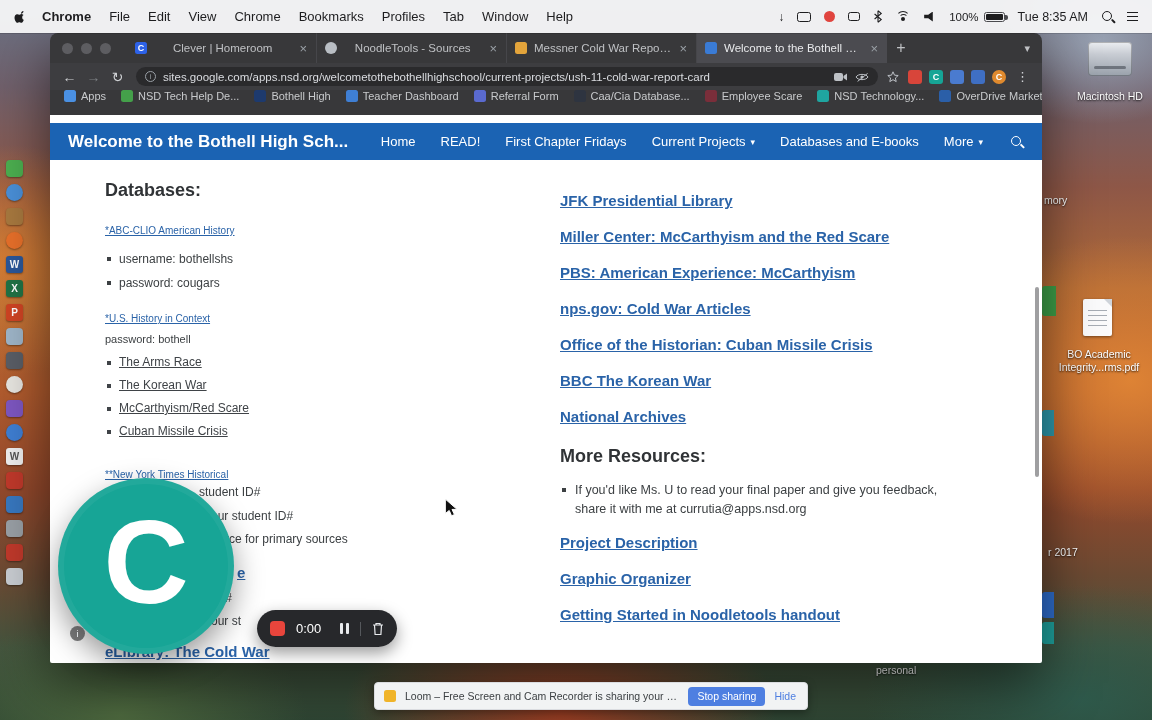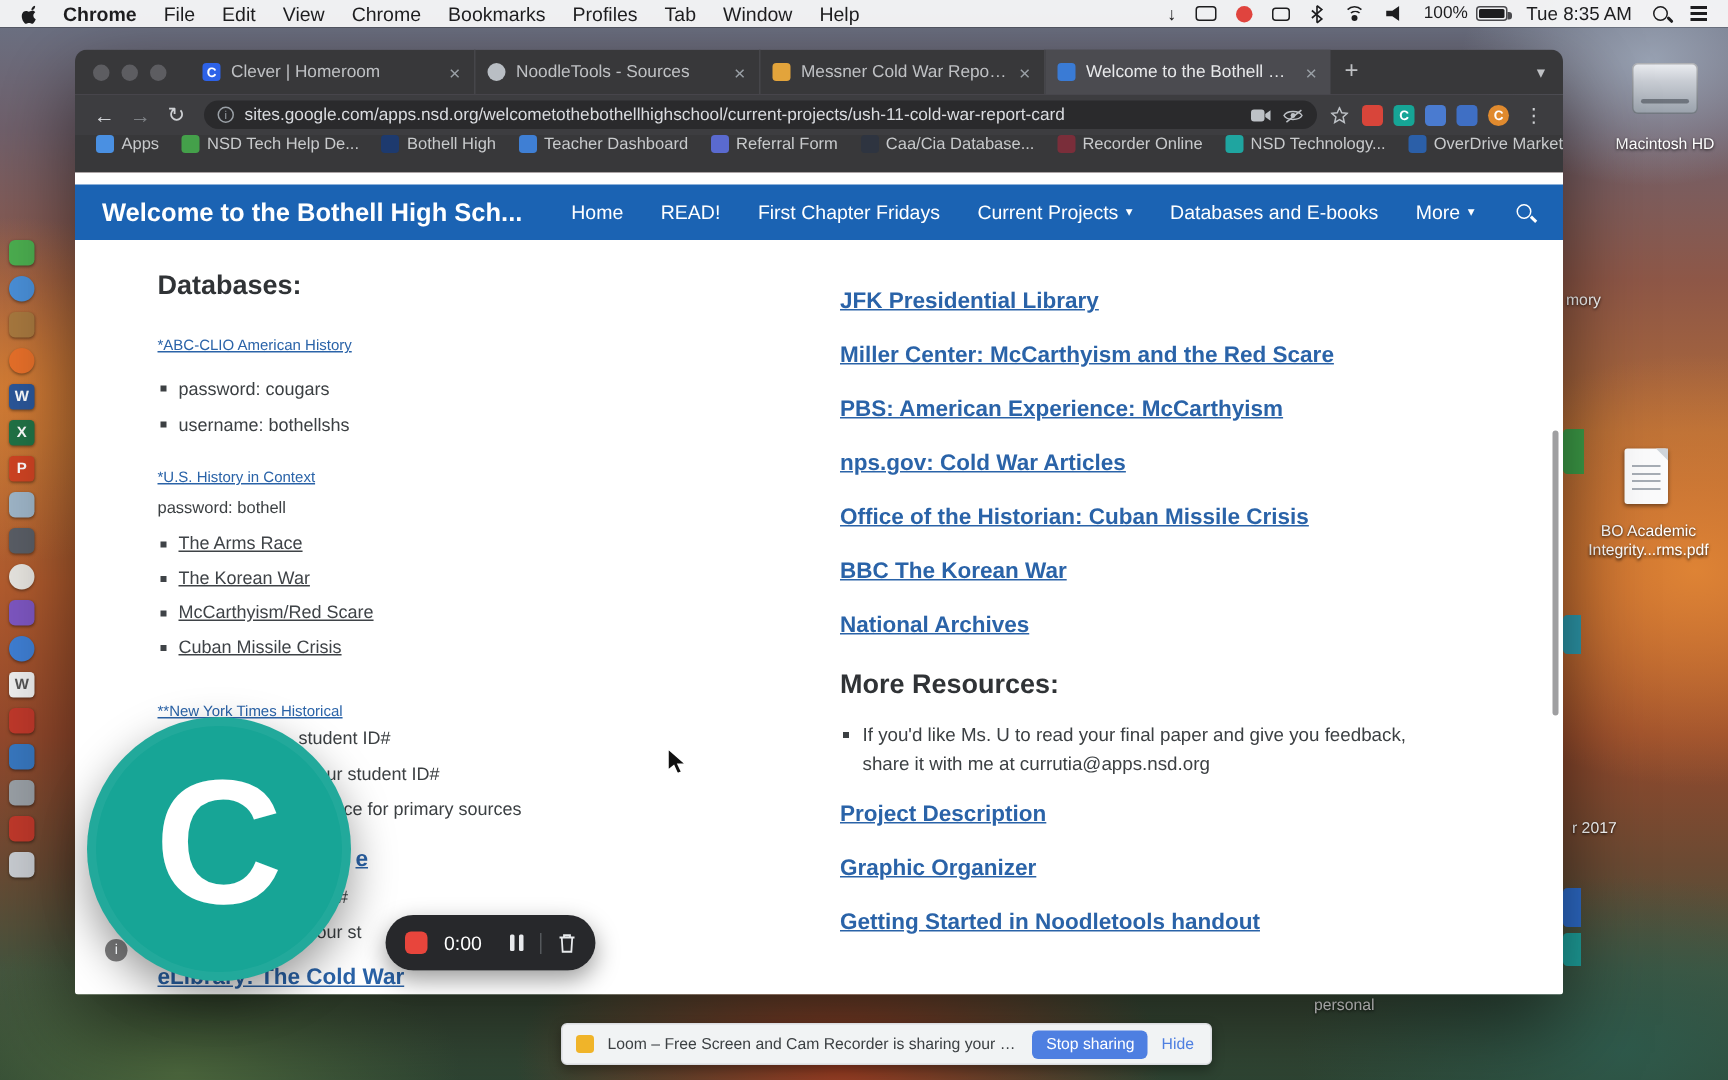--- a/index.html
+++ b/index.html
@@ -12,21 +12,21 @@
       radial-gradient(180px 120px at 1100px 40px, rgba(154,164,181,.95), rgba(154,164,181,0) 70%),
       radial-gradient(260px 200px at 1130px 380px, rgba(224,133,53,.95), rgba(224,133,53,0) 72%),
       radial-gradient(200px 160px at 10px 260px, rgba(217,127,51,.9), rgba(217,127,51,0) 72%),
       radial-gradient(300px 160px at 560px 710px, rgba(163,61,34,.95), rgba(163,61,34,0) 72%),
       radial-gradient(260px 140px at 120px 715px, rgba(79,107,63,.95), rgba(79,107,63,0) 72%),
       radial-gradient(300px 160px at 1080px 700px, rgba(46,90,76,.95), rgba(46,90,76,0) 72%),
       linear-gradient(180deg,#6a7487 0%,#70606b 12%,#8e5747 26%,#b06a38 40%,#b25c2e 54%,#94492c 68%,#6b4a33 80%,#44543e 90%,#2f4634 100%);
   }
 
   
-  .menubar { position:absolute; top:0; left:0; right:0; height:18px; z-index:30;
+  .menubar { position:absolute; top:0; left:0; right:0; height:33px; z-index:30;
     background:rgba(247,247,248,.95); display:flex; align-items:center; padding:0 14px;
     box-shadow:0 .5px 0 rgba(0,0,0,.28); font-size:13px; color:#1d1d1f; }
   .apple-logo { width:13px; height:15px; margin-right:6px; flex:0 0 auto; }
   .menus { display:flex; align-items:center; }
   .menus .menu-item { padding:0 9px; white-space:nowrap; }
   .menus .menu-item:nth-of-type(1) { font-weight:700; }
   .mb-right { margin-left:auto; display:flex; align-items:center; gap:13px; color:#1d1d1f; }
   .mb-glyph { font-size:12px; line-height:1; }
   .disp { width:14px; height:10px; border:1.5px solid #1d1d1f; border-radius:2.5px; }
   .disp.small { width:12px; height:9px; }
@@ -56,21 +56,21 @@
     border-radius:8px 8px 2px 2px; overflow:hidden; box-shadow:0 20px 55px rgba(0,0,0,.55); }
   .tabstrip { height:30px; background:#38383a; display:flex; align-items:center; padding-left:12px; }
   .traffic { display:flex; gap:8px; margin-right:16px; }
   .traffic i { width:11px; height:11px; border-radius:50%; background:#5d5d61; }
   .tab { width:190px; height:30px; display:flex; align-items:center; padding:0 8px; gap:7px;
     color:#bfc1c4; font-size:11.5px; border-right:1px solid #46464a; }
   .tab.active { background:#4b4b50; color:#e8e9eb; border-right:none; }
   .favicon { width:12px; height:12px; border-radius:2.5px; flex:0 0 auto; background:#888;
     color:#fff; font-size:9px; font-weight:700; display:flex; align-items:center; justify-content:center; }
   .favicon.round { border-radius:50%; }
-  .tab-title { flex:1; white-space:nowrap; overflow:hidden; text-overflow:ellipsis; }
+  .tab-title { flex:1; white-space:nowrap; overflow:hidden; text-overflow:ellipsis;text-align:center; }
   .tab-close { color:#9aa0a6; font-size:13px; padding:0 1px; }
   .newtab { width:28px; text-align:center; color:#bfc1c4; font-size:16px; }
   .tab-chevron { margin-left:auto; margin-right:12px; color:#bfc1c4; font-size:11px; }
 
   .toolbar { height:27px; background:#3d3d40; display:flex; align-items:center; padding:0 10px; gap:5px; }
   .nav-glyph { width:19px; text-align:center; font-size:14px; color:#cfd1d4; }
   .nav-glyph.dim { color:#7d8084; }
   .addressbar { flex:1; height:19px; background:#2a2a2c; border-radius:10px; display:flex;
     align-items:center; padding:0 9px; gap:7px; margin:0 4px; min-width:0; }
   .circle-i { width:11px; height:11px; border:1px solid #9aa0a6; border-radius:50%; color:#9aa0a6;
@@ -352,21 +352,21 @@
           <span>Referral Form</span>
         </div>
 
         <div class="bm-item">
           <span class="bm-dot" style="background: rgb(46, 52, 64);"></span>
           <span>Caa/Cia Database...</span>
         </div>
 
         <div class="bm-item">
           <span class="bm-dot" style="background: rgb(122, 46, 58);"></span>
-          <span>Recorder Online</span>
+          <span>Employee Scare</span>
         </div>
 
         <div class="bm-item">
           <span class="bm-dot" style="background: rgb(31, 165, 160);"></span>
           <span>NSD Technology...</span>
         </div>
 
         <div class="bm-item">
           <span class="bm-dot" style="background: rgb(43, 95, 168);"></span>
           <span>OverDrive Market...</span>
@@ -392,22 +392,22 @@
           </span>
           <span class="site-search"></span>
         </nav>
       </div>
 
       <div class="col-left">
         <div class="h-big">Databases:</div>
         <span class="db-link l1">*ABC-CLIO American History</span>
         <ul class="bullets">
 
-        <li>password: cougars</li>
-            <li>username: bothellshs</li>
+        <li>username: bothellshs</li>
+            <li>password: cougars</li>
           </ul>
         <span class="db-link l2">*U.S. History in Context</span>
         <div class="pw-note">password: bothell</div>
         <ul class="topics">
 
         <li><span class="topic-link">The Arms Race</span></li>
             <li><span class="topic-link">The Korean War</span></li>
             <li><span class="topic-link">McCarthyism/Red Scare</span></li>
             <li><span class="topic-link">Cuban Missile Crisis</span></li>
           </ul>

